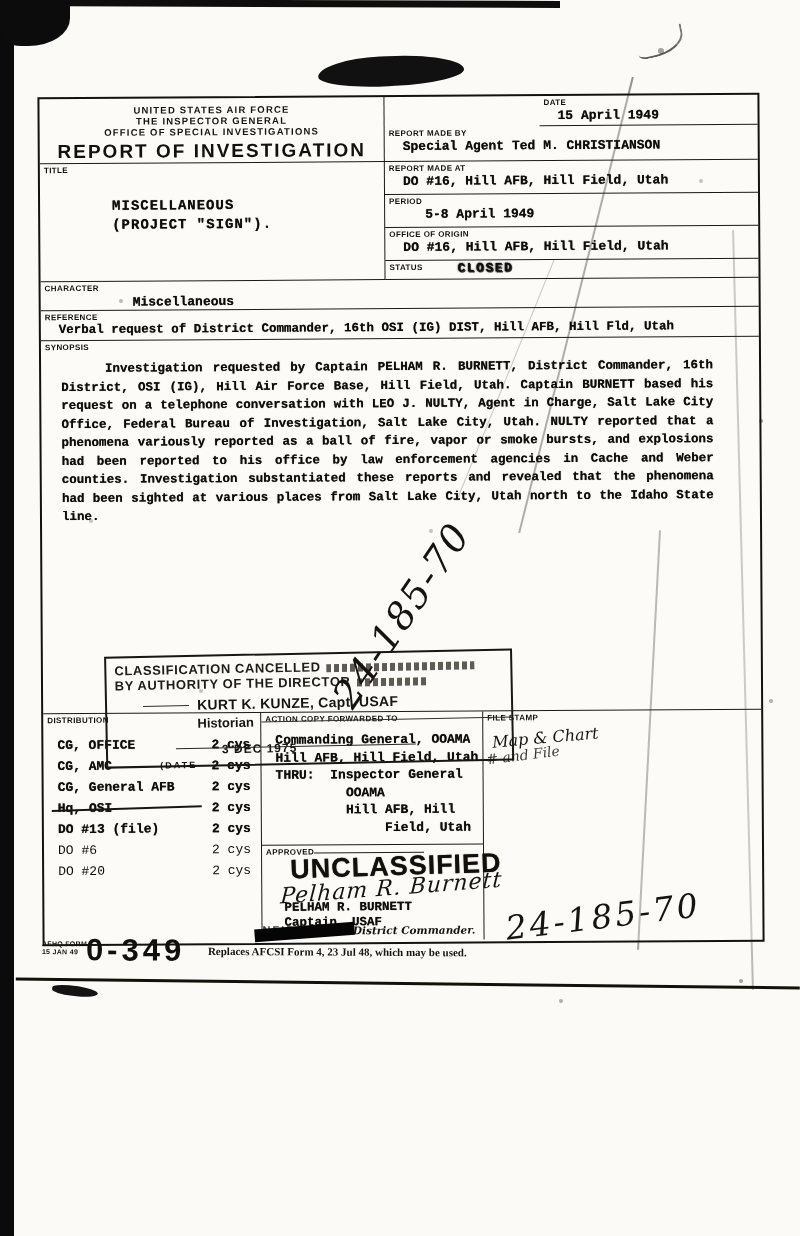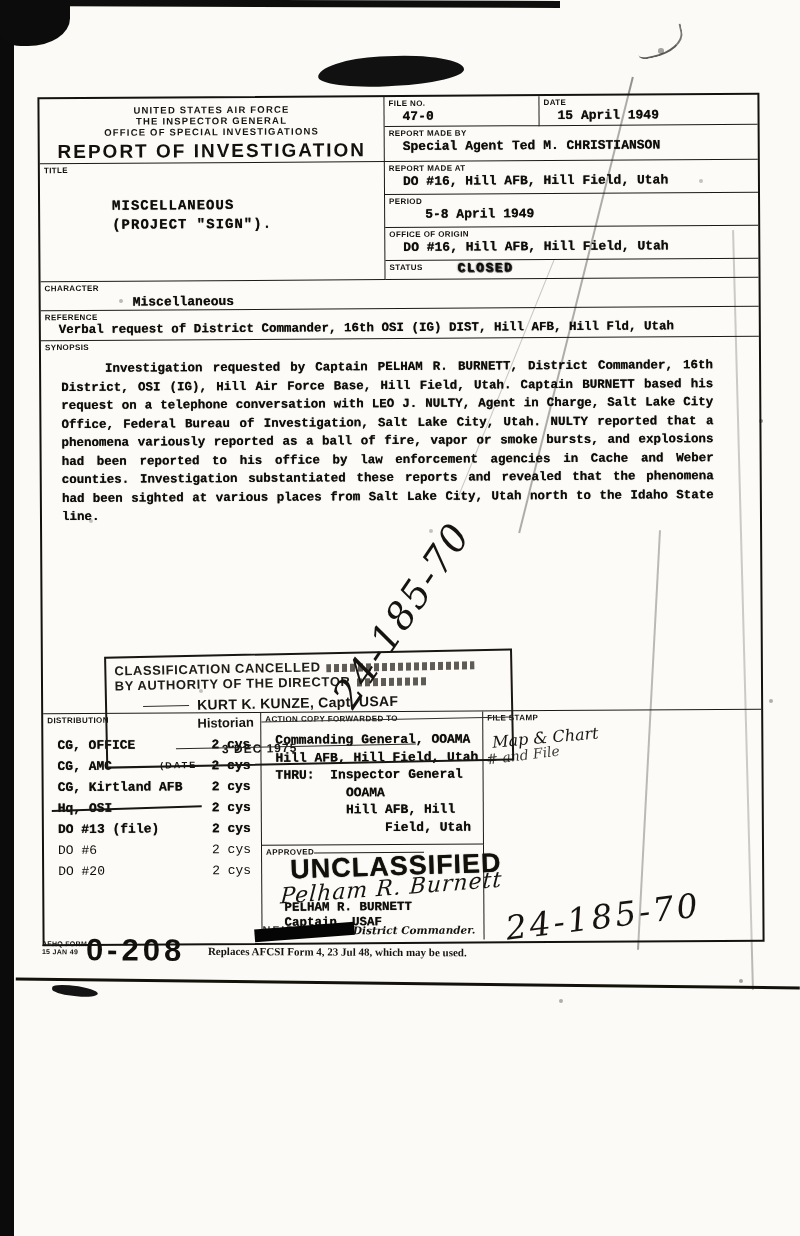--- a/index.html
+++ b/index.html
@@ -137,24 +137,20 @@
   <div class="scribble-bl"></div>
 
   <div class="form">
 
     <div class="cell hdr-left b-b b-r">
       <div class="org">UNITED STATES AIR FORCE</div>
       <div class="org">THE INSPECTOR GENERAL</div>
       <div class="org">OFFICE OF SPECIAL INVESTIGATIONS</div>
       <div class="form-title">REPORT OF INVESTIGATION</div>
     </div>
-    <div class="cell fileno b-b b-r">
-      <div class="lbl">FILE NO.</div>
-      <div class="typed val inval">47-0</div>
-    </div>
     <div class="cell datec b-b">
       <div class="lbl">DATE</div>
       <div class="typed val inval">15 April 1949</div>
     </div>
     <div class="cell rmb b-b">
       <div class="lbl">REPORT MADE BY</div>
       <div class="typed val inval">Special Agent Ted M. CHRISTIANSON</div>
     </div>
 
     <div class="cell titlec b-b b-r">
@@ -199,21 +195,21 @@
       <div class="dist-rows typed">
         <div class="dist-row">
           <span>CG, OFFICE</span>
           <span>2 cys</span>
         </div>
         <div class="dist-row">
           <span>CG, AMC</span>
           <span>2 cys</span>
         </div>
         <div class="dist-row">
-          <span>CG, Kirtland AFB</span>
+          <span>CG, General AFB</span>
           <span>2 cys</span>
         </div>
         <div class="dist-row">
           <span>Hq, OSI</span>
           <span>2 cys</span>
           <span class="strike-line"></span>
         </div>
         <div class="dist-row">
           <span>DO #13 (file)</span>
           <span>2 cys</span>
@@ -268,18 +264,18 @@
   <div class="hand hw-diag">24-185-70</div>
   <div class="hand hw-bottom">24-185-70</div>
   <div class="hand hw-fs1">Map &amp; Chart</div>
   <div class="hand hw-fs2"># and File</div>
 
   <div class="footer">
     <div class="f-id">
       <div>AFHQ FORM</div>
       <div>15 JAN 49</div>
     </div>
-    <div class="f-num">0-208</div>
+    <div class="f-num">0-349</div>
     <div class="f-note">Replaces AFCSI Form 4, 23 Jul 48, which may be used.</div>
     <div class="f-rule"></div>
   </div>
 
 </div>
 
 </body></html>

